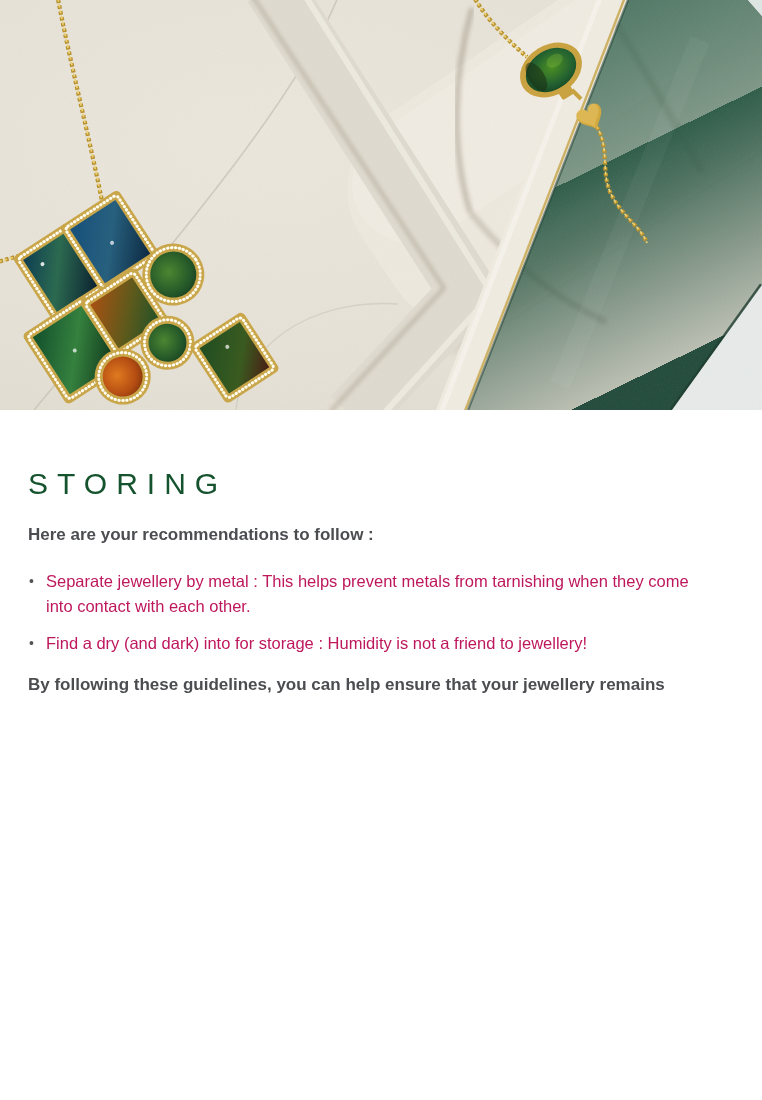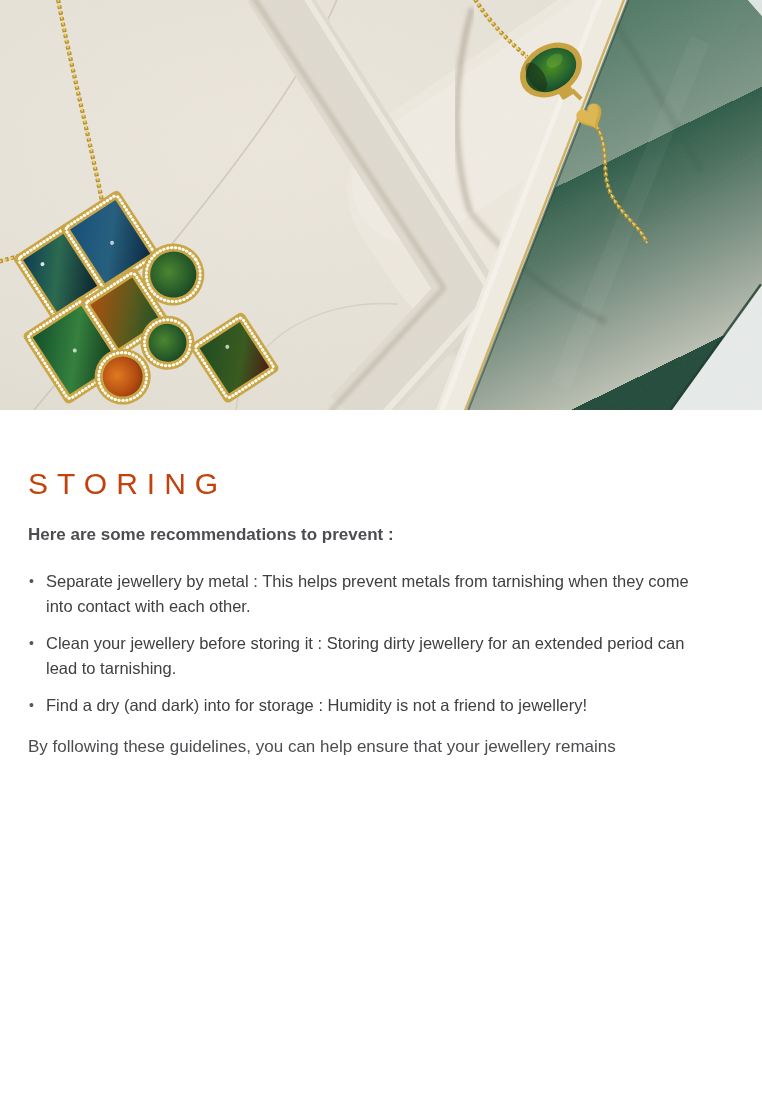--- a/index.html
+++ b/index.html
@@ -17,52 +17,52 @@
   }
   .hero svg{display:block;}
   main{
     padding:0 52px 0 28px;
   }
   h1{
     margin:57px 0 0 0;
     font-size:30px;
     font-weight:500;
     letter-spacing:9px;
-    color:#c2410c;
+    color:#14532d;
   }
   .intro{
     margin:24px 0 0 0;
     font-size:17px;
     font-weight:bold;
     color:#4c4d50;
   }
   ul.recs{
     margin:24px 0 0 0;
     padding:0;
     list-style:none;
   }
   ul.recs li{
     position:relative;
     padding-left:18px;
     margin:0 0 12px 0;
     font-size:16.5px;
     line-height:25px;
-    color:#404040;
+    color:#be185d;
   }
   ul.recs li::before{
     content:"•";
     position:absolute;
     left:1px;top:0;
     font-size:14px;
     color:#55565a;
   }
   .closing{
     margin:19px 0 9px 0;
     font-size:17px;
-    font-weight:normal;
+    font-weight:bold;
     color:#4c4d50;
   }
 </style>
 </head>
 <body>
 
 <header class="hero">
   <svg width="762" height="410" viewBox="0 0 762 410" xmlns="http://www.w3.org/2000/svg">
     <defs>
       <radialGradient id="velvet" cx="0.35" cy="0.35" r="0.95">
@@ -236,20 +236,19 @@
       <g transform="translate(586,108) rotate(-28)">
         <path d="M0 6 C 0 -3, -13 -3, -13 6 C -13 14, -2 18, 0 25 C 2 18, 13 14, 13 6 C 13 -3, 0 -3, 0 6 Z" fill="#d2a93f"></path>
         <path d="M0 6 C 0 -3, -13 -3, -13 6 C -13 14, -2 18, 0 25 C 2 18, 13 14, 13 6 C 13 -3, 0 -3, 0 6 Z" fill="#f0d27a" opacity="0.35" transform="translate(-1,-1) scale(0.9)"></path>
       </g>
     </g>
   </svg>
 </header>
 
 <main>
   <h1>STORING</h1>
-  <p class="intro">Here are some recommendations to prevent :</p>
+  <p class="intro">Here are your recommendations to follow :</p>
   <ul class="recs">
       <li>Separate jewellery by metal : This helps prevent metals from tarnishing when they come into contact with each other.</li>
-      <li>Clean your jewellery before storing it : Storing dirty jewellery for an extended period can lead to tarnishing.</li>
       <li>Find a dry (and dark) into for storage : Humidity is not a friend to jewellery!</li>
     </ul>
   <p class="closing">By following these guidelines, you can help ensure that your jewellery remains</p>
 </main>
 
 </body></html>

